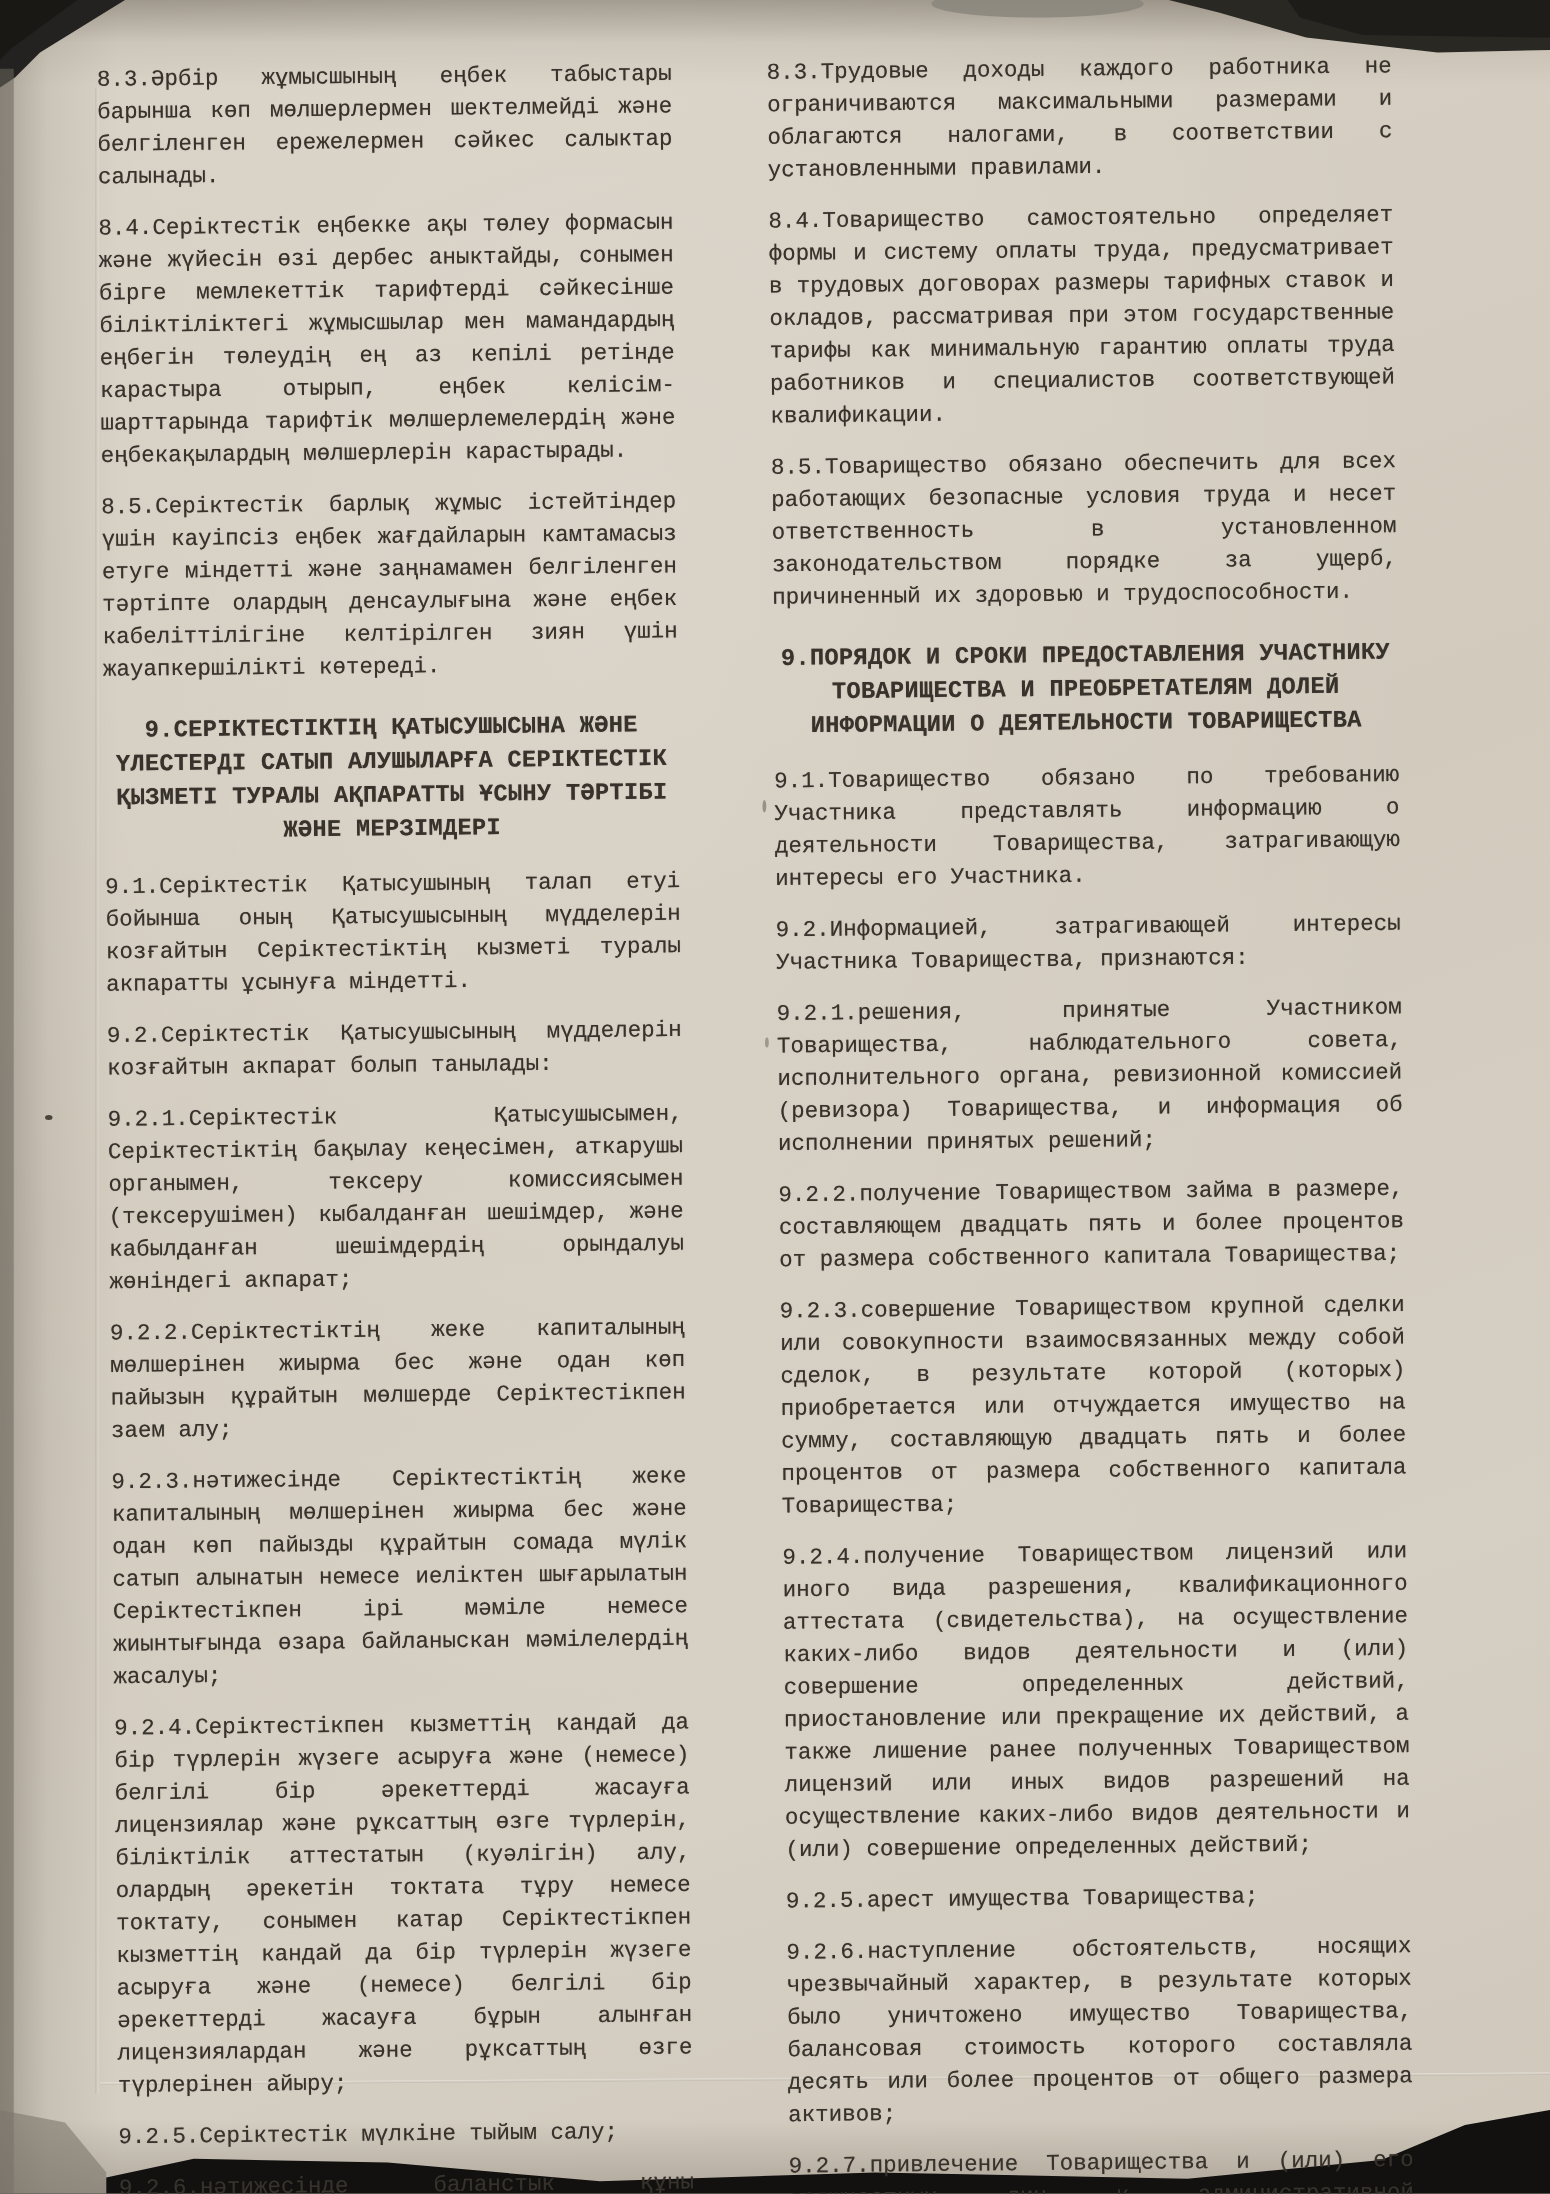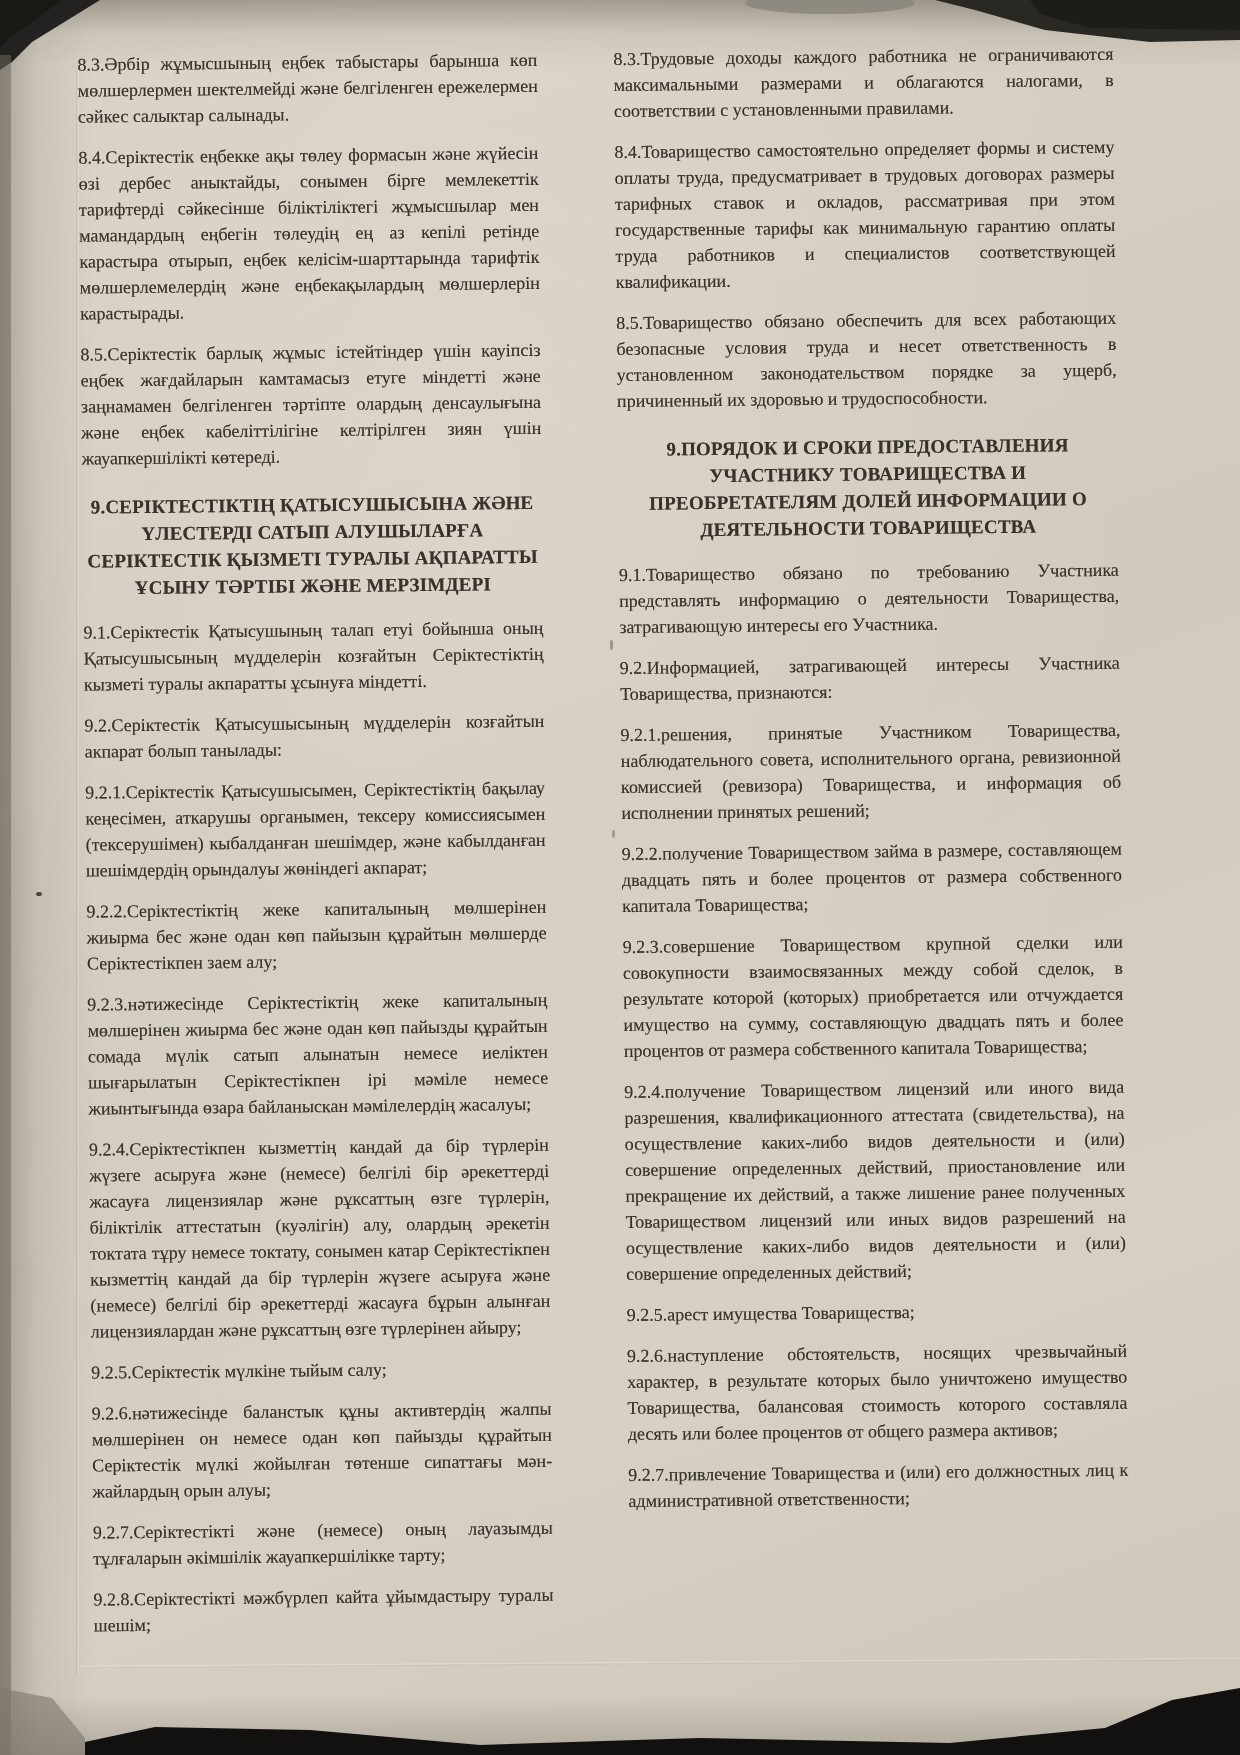--- a/index.html
+++ b/index.html
@@ -1,21 +1,21 @@
 <!DOCTYPE html>
 <html lang="ru"><head>
 <meta charset="utf-8">
 <style>
   html,body{margin:0;padding:0;background:#3a3834;}
   .photo{
     position:relative;
     width:1240px;height:1755px;
     overflow:hidden;
     background:#23211e;
-    font-family:Liberation Serif, serif;
+    font-family:Liberation Mono, monospace;
   }
   .paper{
     position:absolute;inset:0;
     background:
       radial-gradient(ellipse at 38% 28%, rgba(255,255,255,0.16), rgba(255,255,255,0) 62%),
       linear-gradient(to right, rgba(98,90,78,0.40) 0px, rgba(98,90,78,0.12) 38px, rgba(98,90,78,0) 95px),
       linear-gradient(to bottom, rgba(105,96,84,0.55) 0px, rgba(105,96,84,0.12) 34px, rgba(105,96,84,0) 70px),
       linear-gradient(to top, rgba(110,100,88,0.35) 0px, rgba(110,100,88,0) 60px),
       linear-gradient(160deg,#d8d1c5 0%, #d2cabd 45%, #d6cfc3 75%, #cfc7ba 100%);
   }

